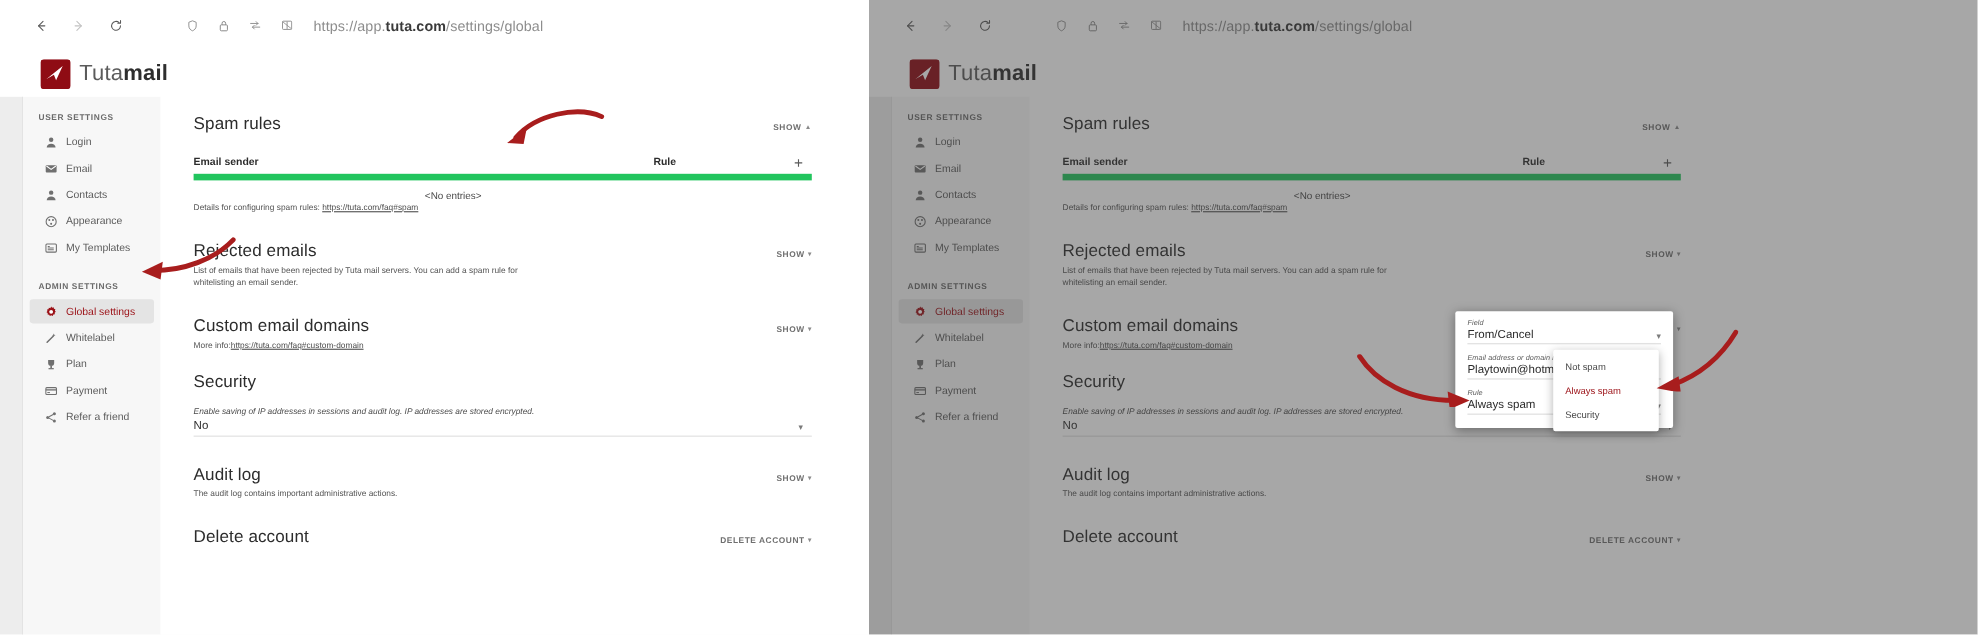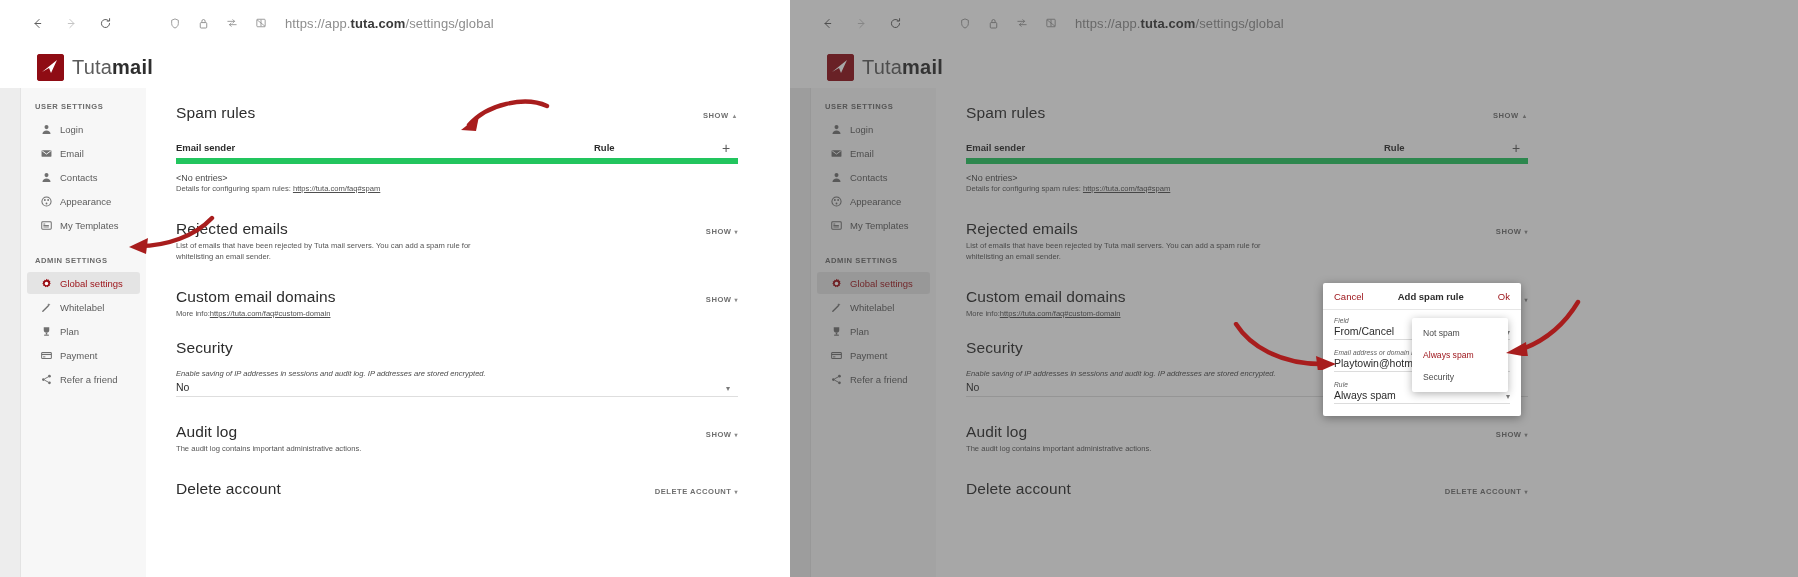--- a/index.html
+++ b/index.html
@@ -85,21 +85,21 @@
   .caret { font-size: 6px; line-height: 1; color:#8a8a8a; }
 
   .tablehdr {
     display: flex; align-items: center;
     border-bottom: 6px solid #22c55e;
     padding: 9px 0 5px 0; margin-top: 9px;
   }
   .th-sender { font-size: 9.5px; font-weight: 700; color: #2c2c2c; flex: 1; }
   .th-rule   { font-size: 9.5px; font-weight: 700; color: #2c2c2c; width: 120px; }
   .th-plus   { width: 24px; text-align: center; font-size: 14px; color: #5a5a5a; line-height: 10px; cursor: default; }
-  .noentries { text-align: left; font-size: 9px; color: #4a4a4a; padding: 9px 0 0 0; padding-right: 90px; }
+  .noentries { text-align: center; font-size: 9px; color: #4a4a4a; padding: 9px 0 0 0; padding-right: 90px; }
   .hint { font-size: 7.6px; color: #555; margin-top: 0; line-height: 1.45; }
   .hint a { color: #4f4f4f; text-decoration: underline; }
   .hint.ital { font-style: italic; color:#4b4b4b; }
 
   .gap-lg { height: 26px; }
   .gap-md { height: 20px; }
 
   .selectrow {
     display: flex; align-items: flex-end; justify-content: space-between;
     border-bottom: 1px solid #dedede; padding-bottom: 3px; margin-top: 2px;
@@ -671,25 +671,20 @@
             </div>
 
           </div>
         </div>
       </div>
     </div>
 
     <div class="dim-layer"></div>
 
     <div class="modal">
-      <div class="modal-bar">
-        <span class="modal-cancel">Cancel</span>
-        <span class="modal-title">Add spam rule</span>
-        <span class="modal-ok">Ok</span>
-      </div>
       <div class="modal-body">
         <div class="fld">
           <div class="fld-label">Field</div>
           <div class="fld-box">
             <span class="fld-val">From/Cancel</span>
             <span class="fld-caret">▾</span>
           </div>
         </div>
         <div class="fld">
           <div class="fld-label">Email address or domain name</div>

